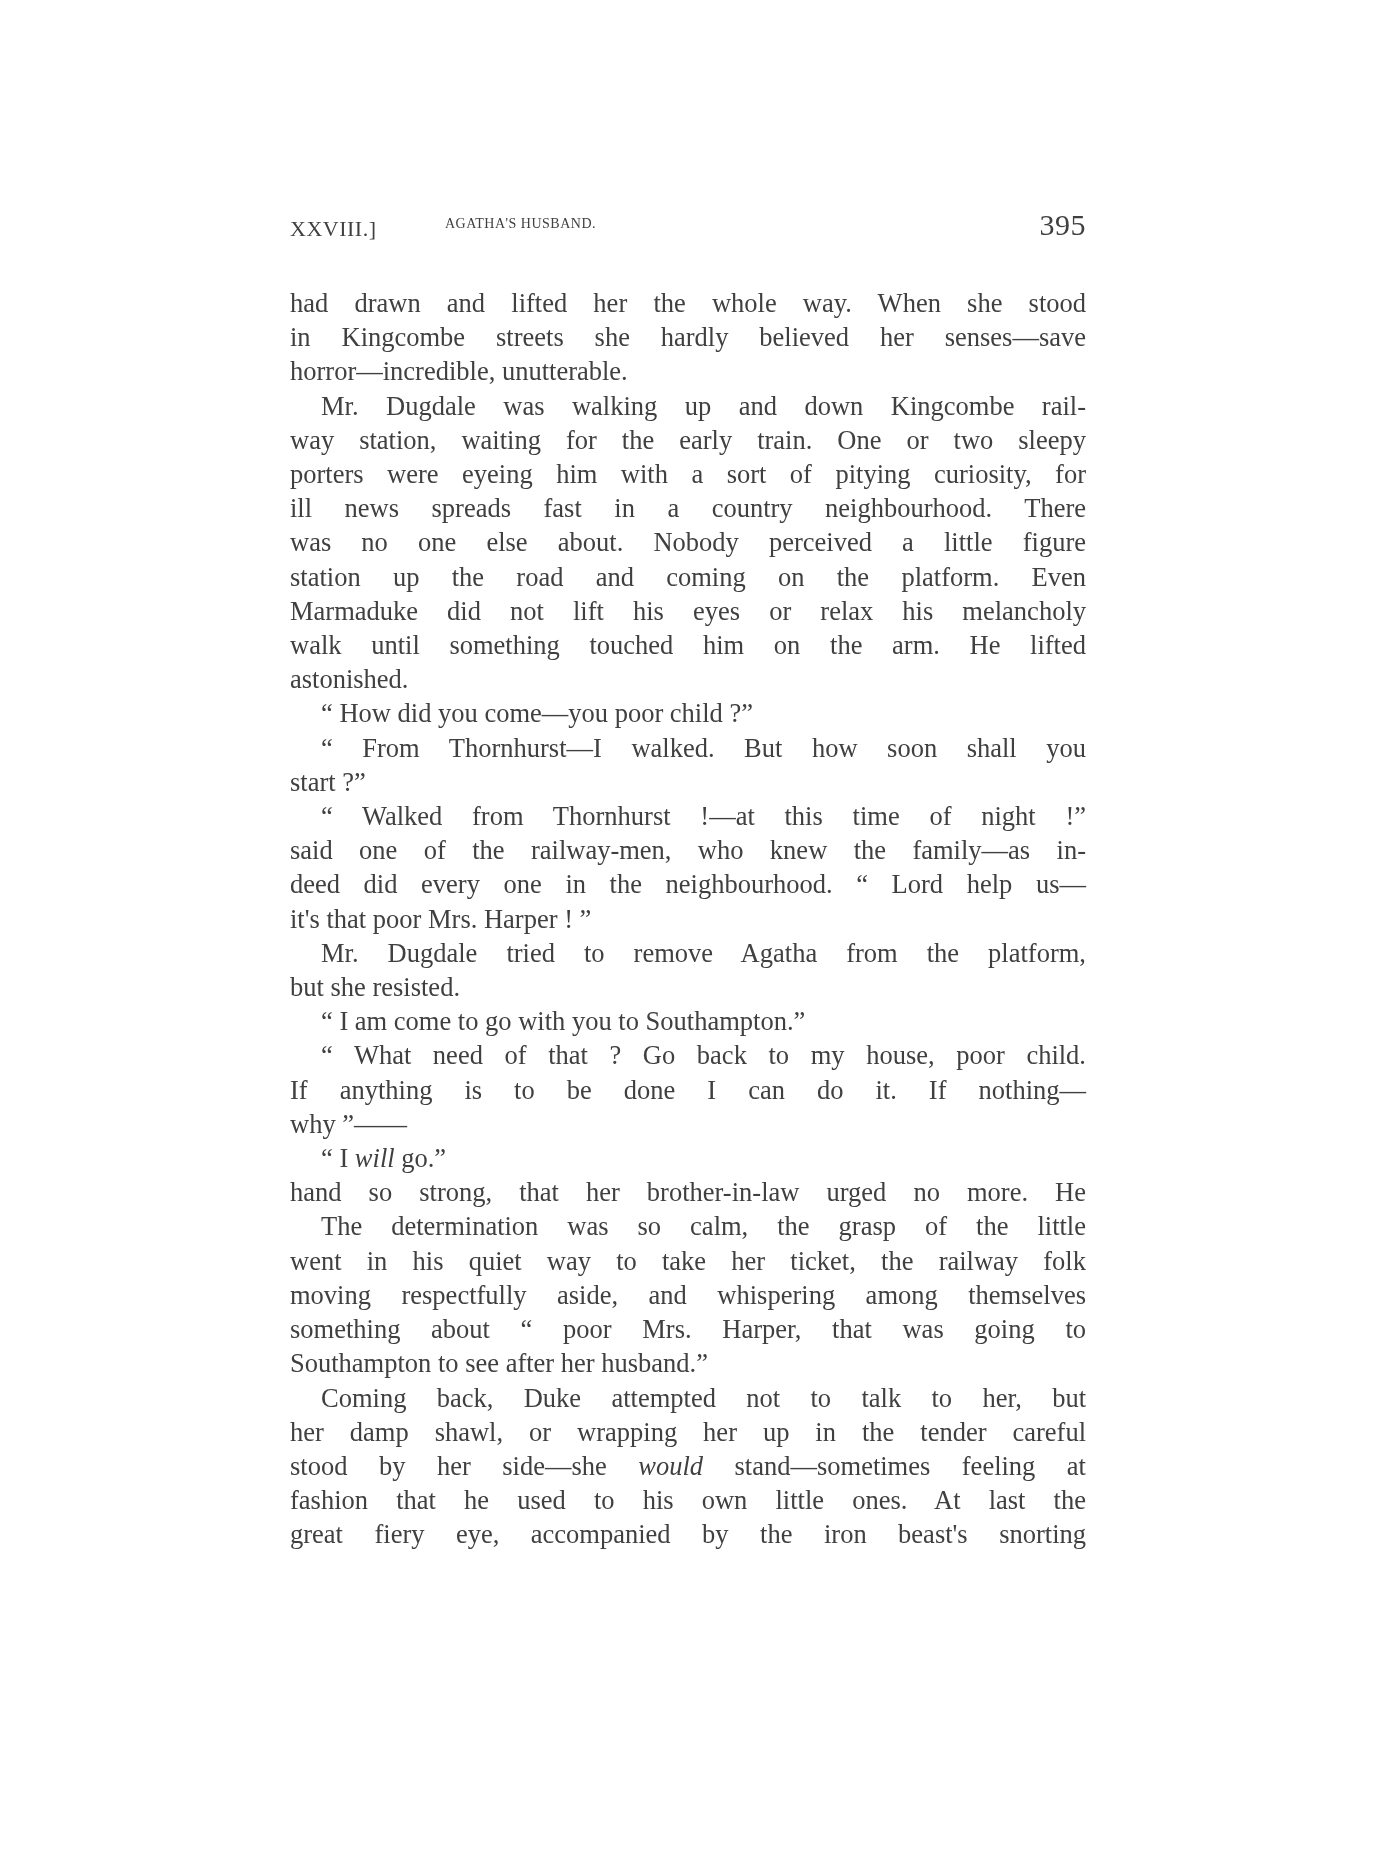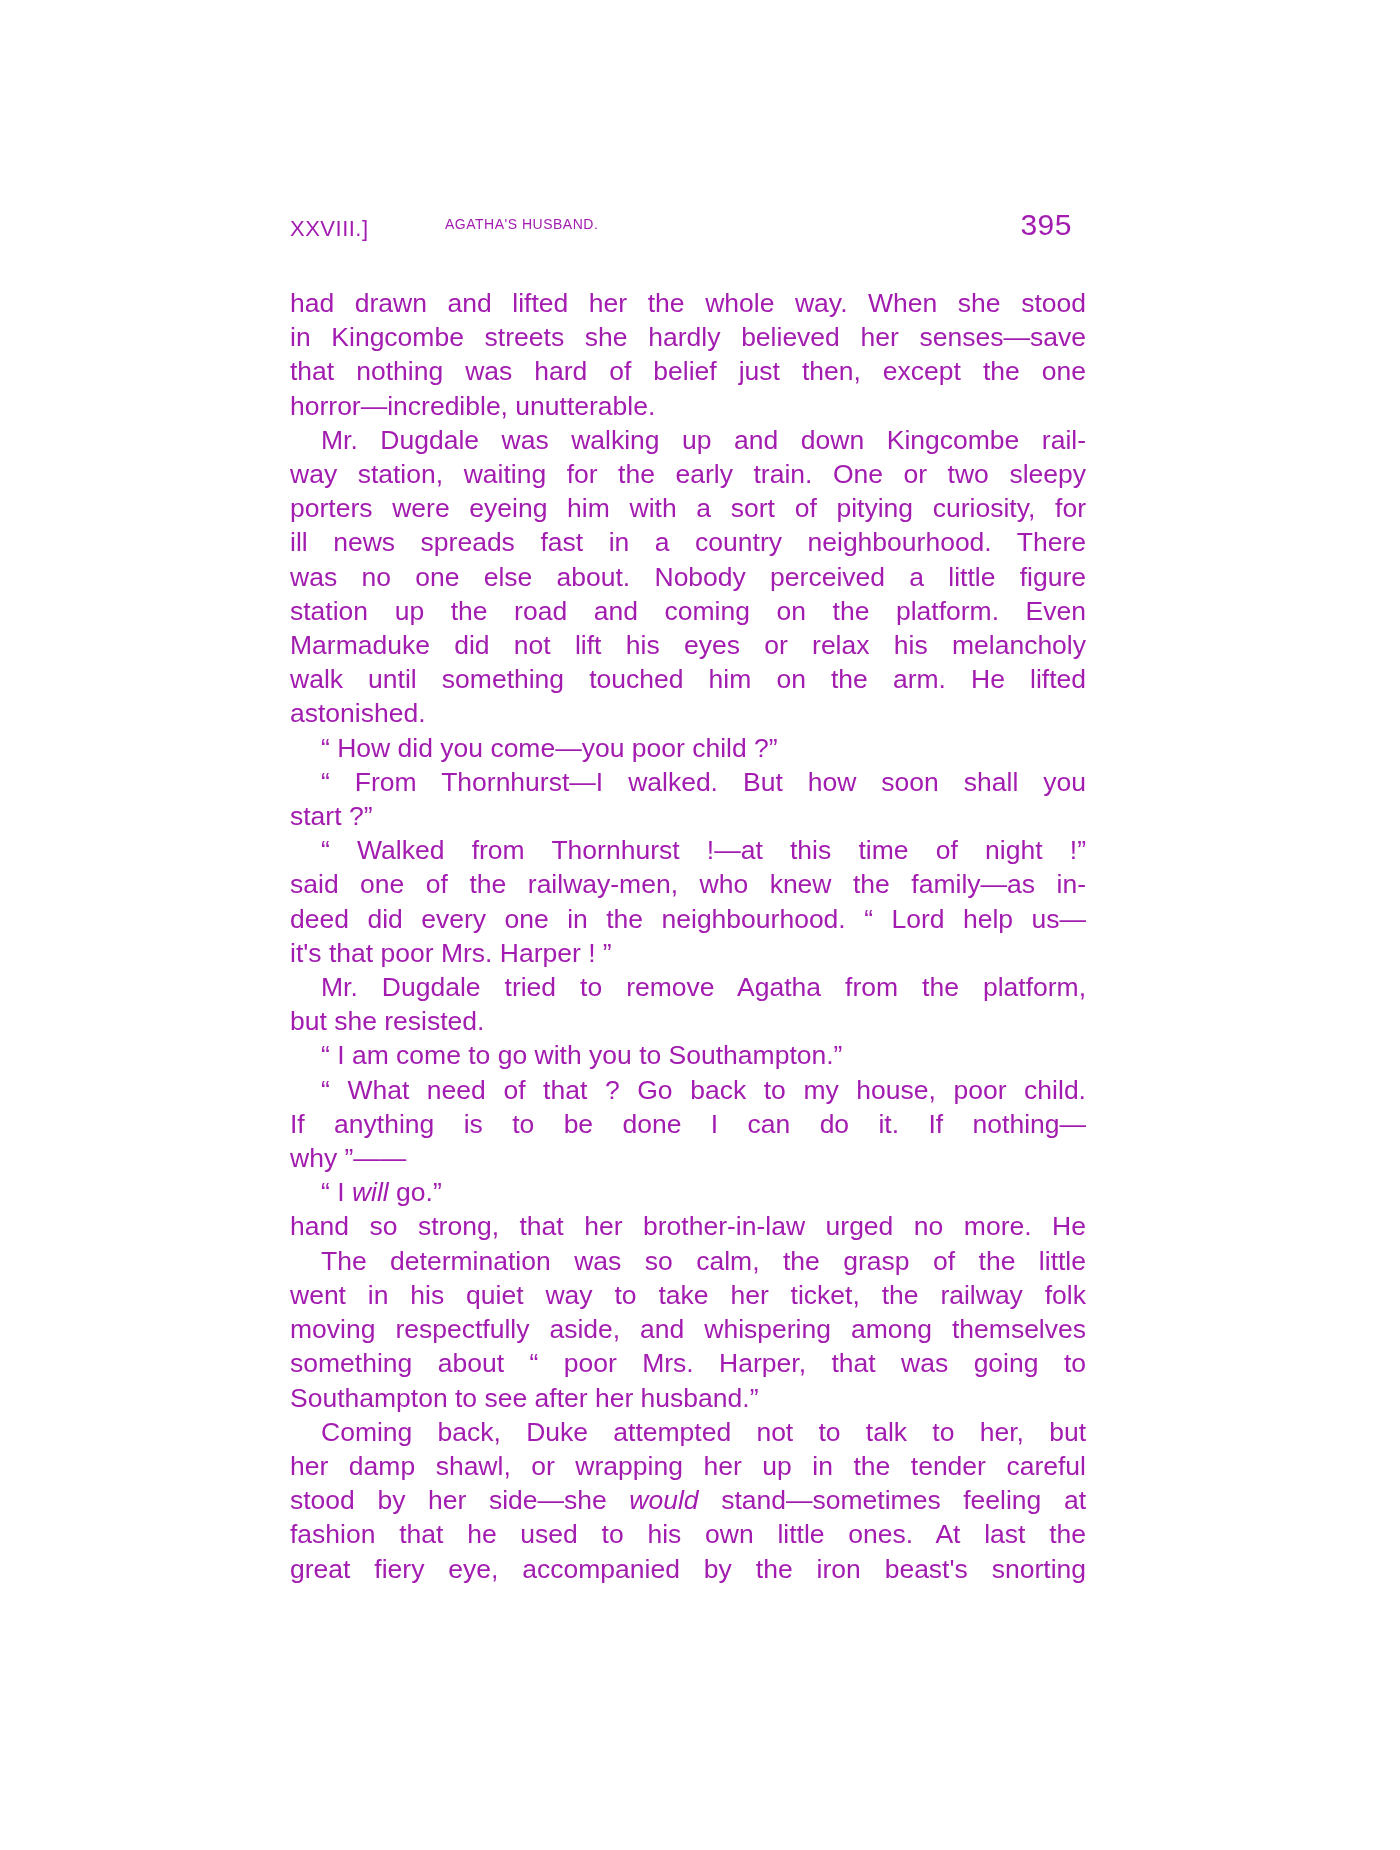--- a/index.html
+++ b/index.html
@@ -1,44 +1,43 @@
 <!DOCTYPE html>
 <html><head>
 <meta charset="utf-8">
 <style>
   html, body { margin: 0; padding: 0; background: #ffffff; }
   body { width: 1400px; height: 1850px; position: relative; overflow: hidden; }
   .page {
     position: absolute; left: 290px; top: 208px; width: 796px;
-    font-family: Liberation Sans, sans-serif;
-    color: #a21caf;
+    font-family: Liberation Serif, serif;
+    color: #404040;
   }
   .header { position: relative; height: 40px; font-size: 24px; letter-spacing: 0.5px; }
   .hdr-left { position: absolute; left: 0; top: 8px; font-size: 22px; }
   .hdr-center { position: absolute; left: 155px; top: 8px; font-size: 14px; }
-  .hdr-right { position: absolute; right: 14px; top: 0px; font-size: 30px; }
+  .hdr-right { position: absolute; right: 0; top: 0px; font-size: 30px; }
   .body { margin-top: 38px; font-size: 26.5px; line-height: 34.2px; text-align: justify; }
   .line { display: block; white-space: nowrap; text-align-last: justify; text-align: justify; }
   .line.last { text-align-last: left; }
   .indent { padding-left: 31px; }
   em { font-style: italic; }
 </style>
 </head>
 <body>
 
 <div class="page">
   <div class="header">
     <span class="hdr-left">XXVIII.]</span>
     <span class="hdr-center">AGATHA'S HUSBAND.</span>
     <span class="hdr-right">395</span>
   </div>
   <div class="body" id="body-text">
       <span class="line">had drawn and lifted her the whole way.  When she stood</span>
       <span class="line">in Kingcombe streets she hardly believed her senses—save</span>
-      <span class="line">that nothing was hard of belief just then, except the one</span>
       <span class="line last">horror—incredible, unutterable.</span>
       <span class="line indent">Mr. Dugdale was walking up and down Kingcombe rail-</span>
       <span class="line">way station, waiting for the early train.  One or two sleepy</span>
       <span class="line">porters were eyeing him with a sort of pitying curiosity, for</span>
       <span class="line">ill news spreads fast in a country neighbourhood.  There</span>
       <span class="line">was no one else about.  Nobody perceived a little figure</span>
       <span class="line">station up the road and coming on the platform.  Even</span>
       <span class="line">Marmaduke did not lift his eyes or relax his melancholy</span>
       <span class="line">walk until something touched him on the arm.  He lifted</span>
       <span class="line last">astonished.</span>

